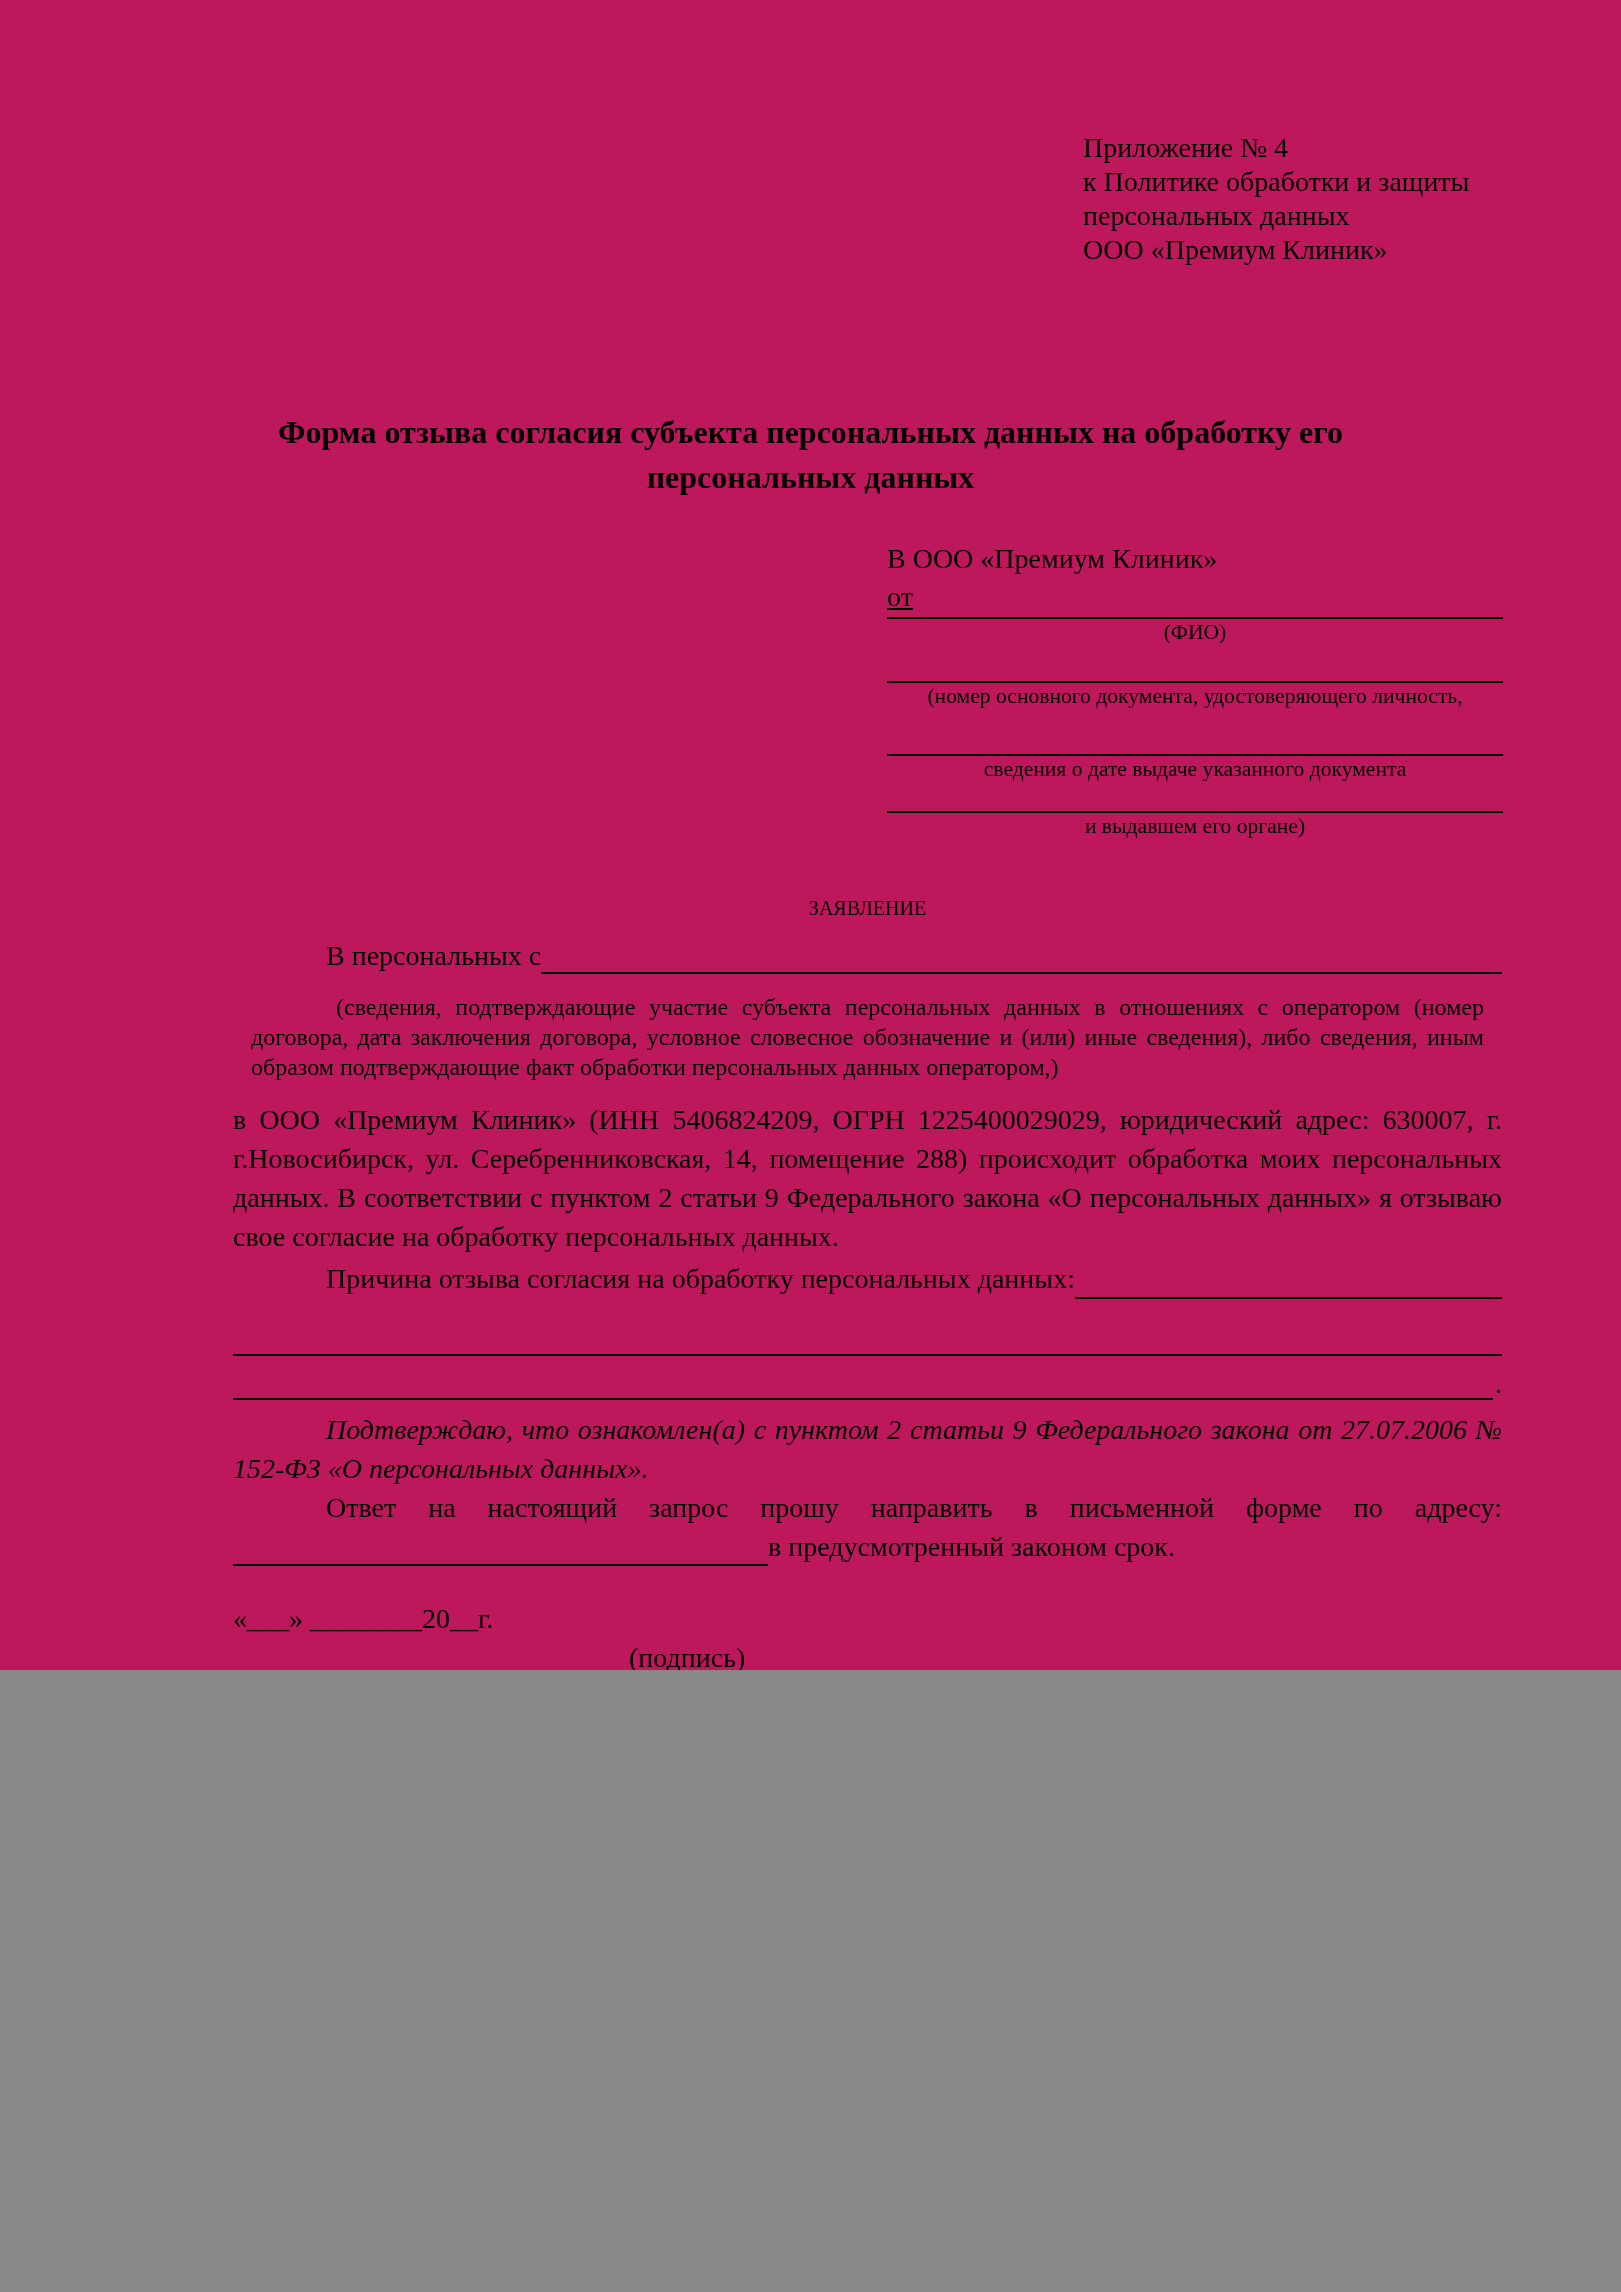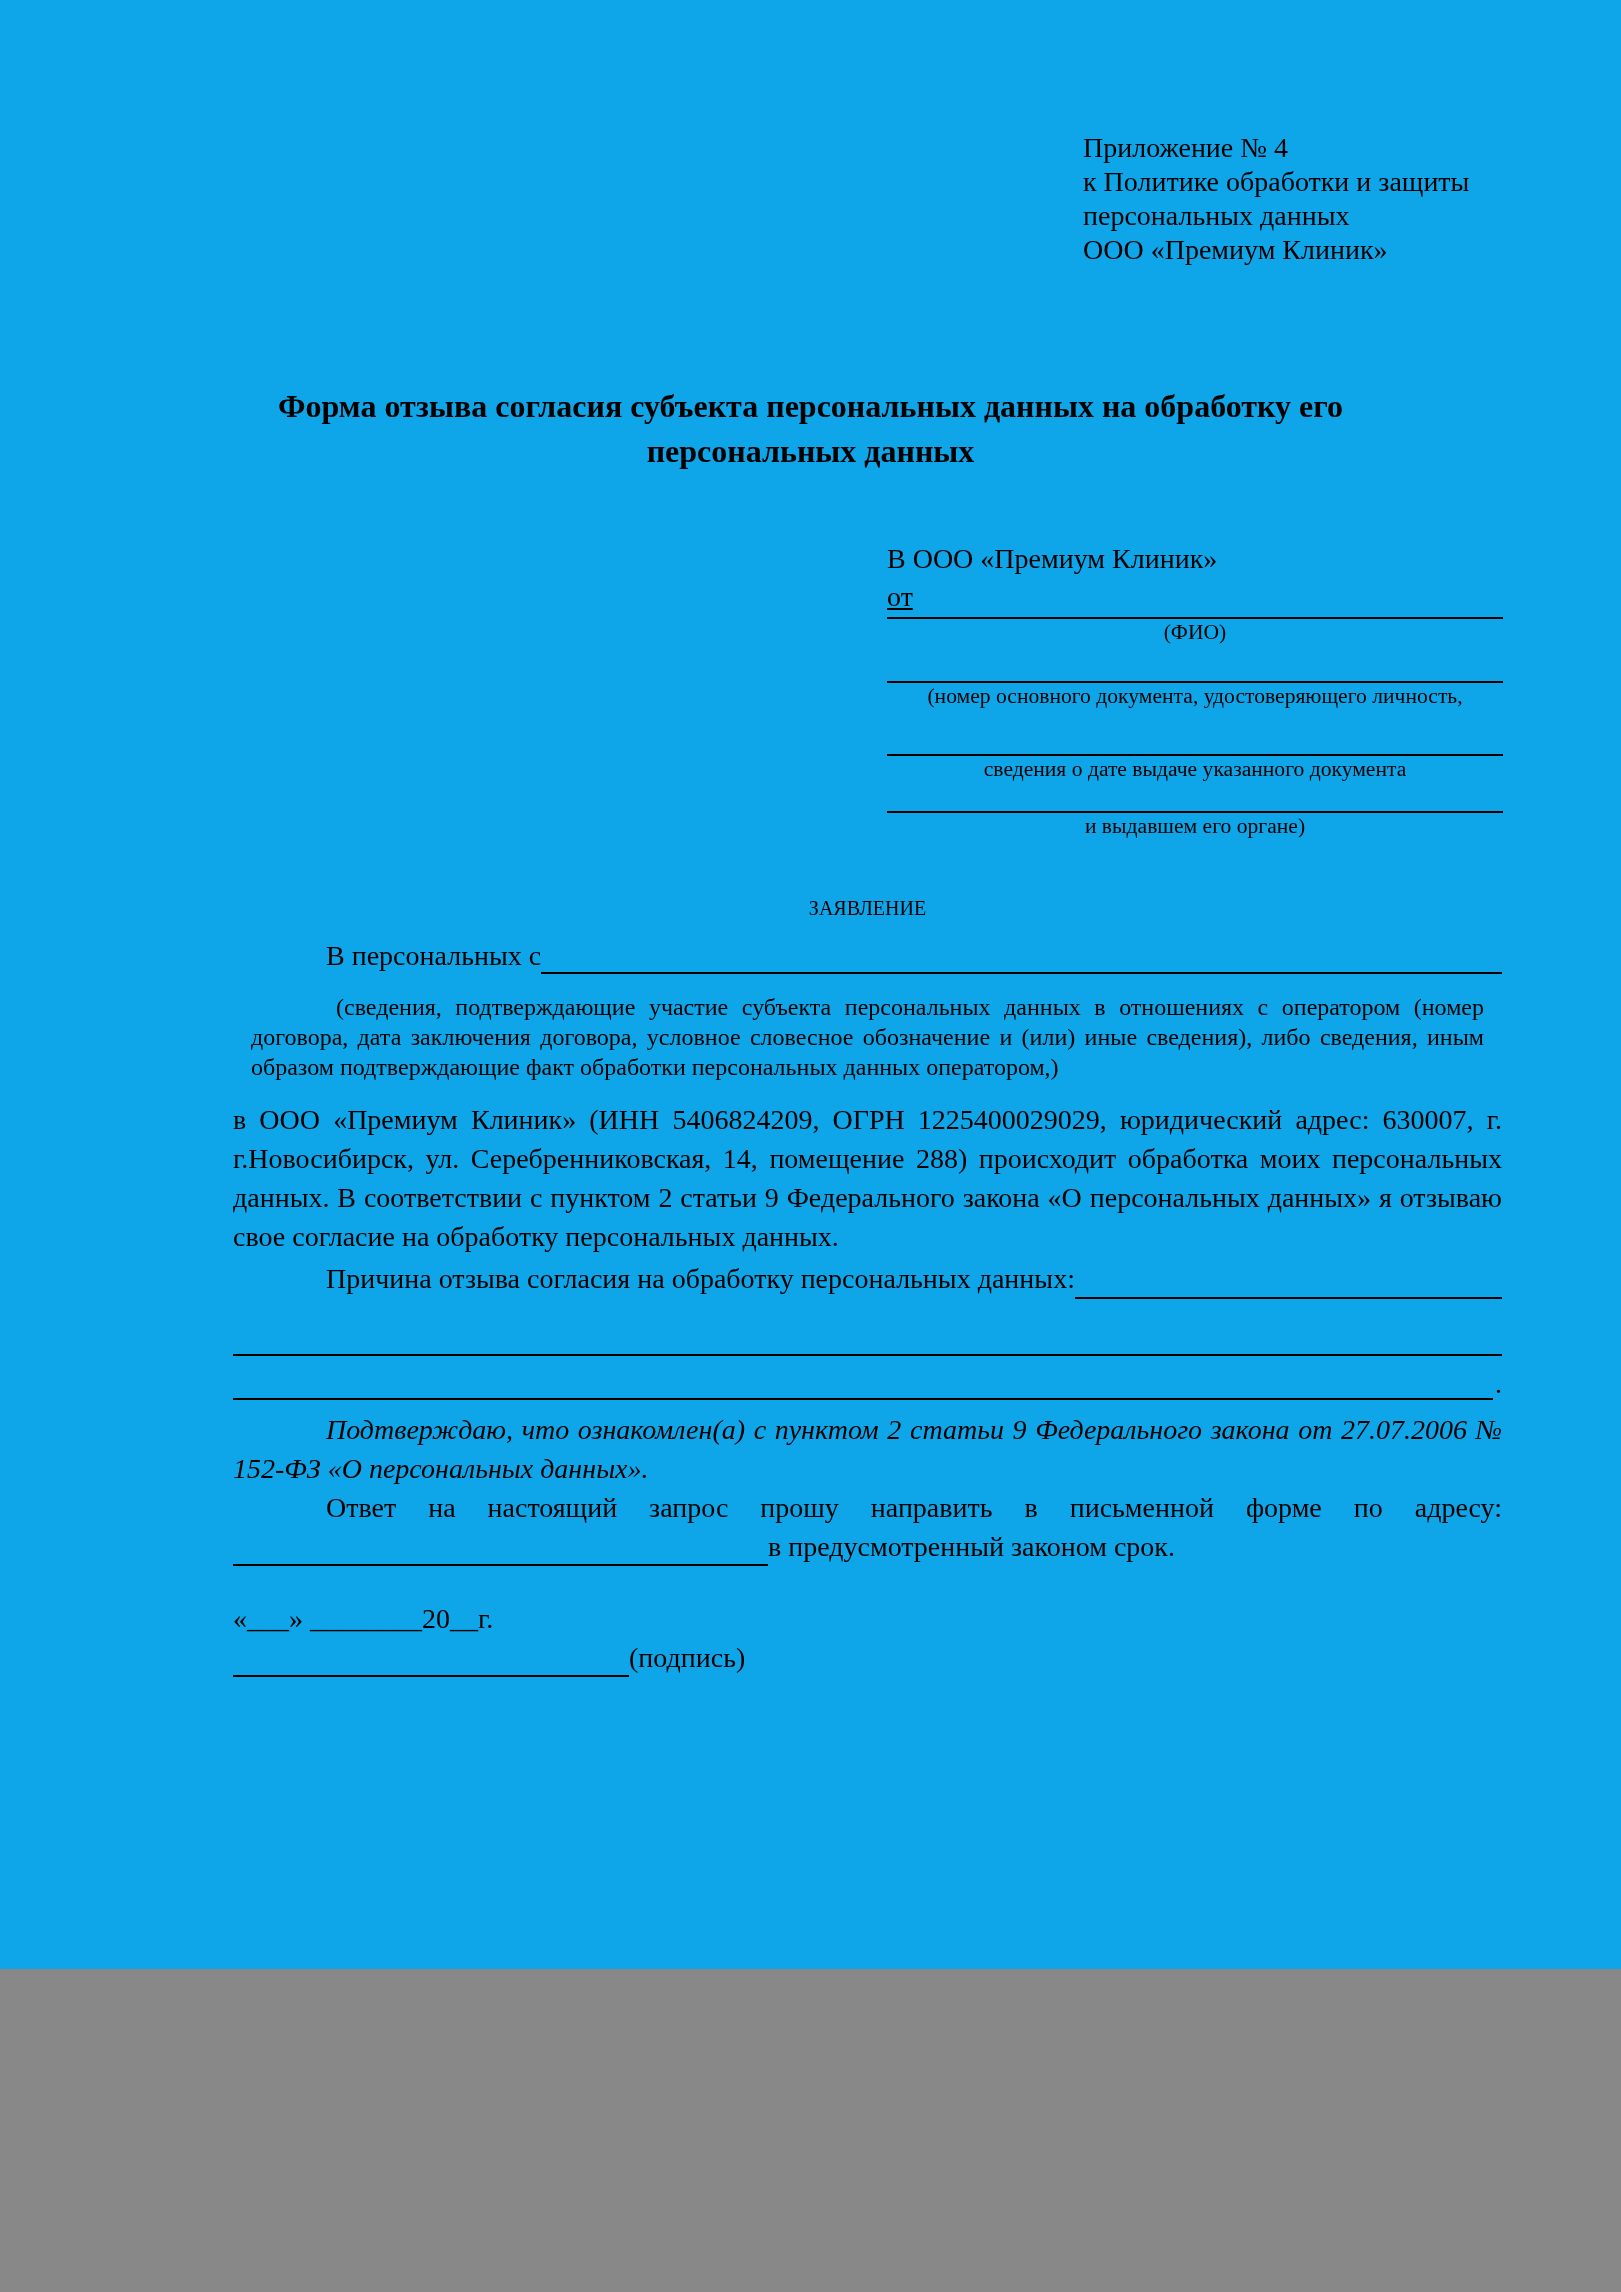--- a/index.html
+++ b/index.html
@@ -3,43 +3,43 @@
 <meta charset="utf-8">
 <style>
   html, body {
     margin: 0;
     padding: 0;
     background: #888;
   }
   .page {
     position: relative;
     width: 1621px;
-    height: 1969px;
+    height: 1670px;
     margin: 0 auto;
-    background: #0ea5e9;
+    background: #be185d;
     color: #000000;
     font-family: "Liberation Serif", "DejaVu Serif", serif;
     font-size: 28px;
     line-height: 39px;
     overflow: hidden;
   }
 
   
   .appendix {
     position: absolute;
     left: 1083px;
     top: 131px;
     line-height: 34px;
     text-align: left;
   }
 
   
   .title-wrap {
     position: absolute;
-    top: 384px;
+    top: 410px;
     left: 0;
     width: 100%;
     text-align: center;
   }
   .title {
     display: inline-block;
     max-width: 1235px;
     font-weight: bold;
     font-size: 32px;
     line-height: 45px;

